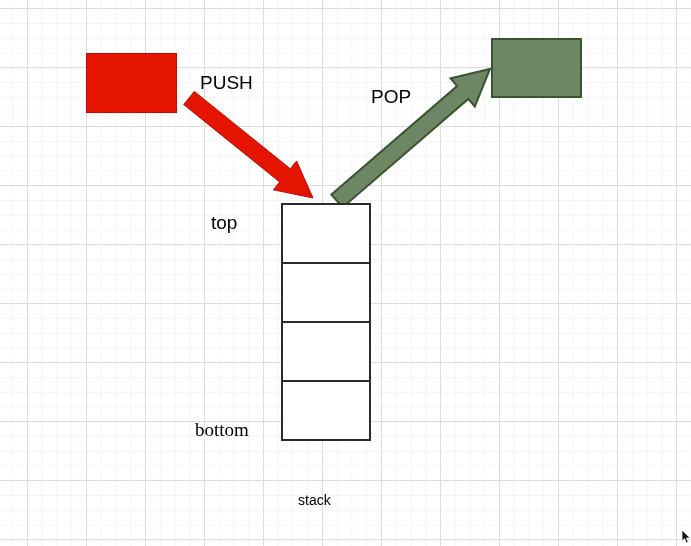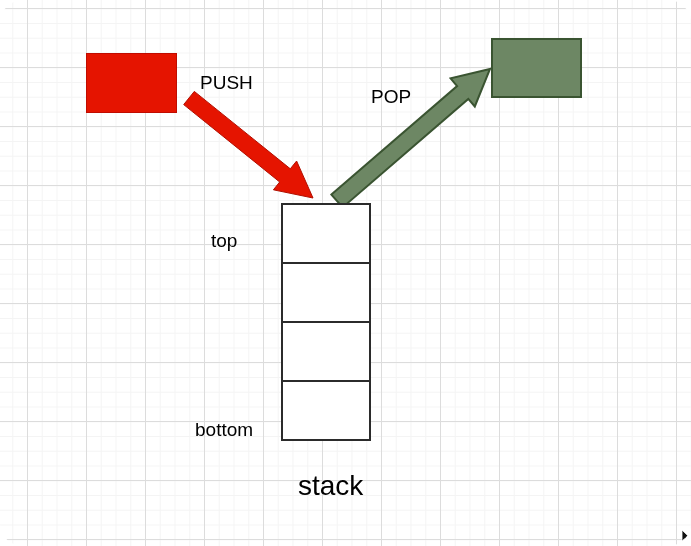--- a/index.html
+++ b/index.html
@@ -9,21 +9,20 @@
     overflow:hidden;
     font-family:"Liberation Sans",sans-serif;
     background-color:#ffffff;
     background-image:
       linear-gradient(to right, #dcdcdc 1px, transparent 1px),
       linear-gradient(to bottom, #dcdcdc 1px, transparent 1px),
       linear-gradient(to right, #f4f4f4 1px, transparent 1px),
       linear-gradient(to bottom, #f4f4f4 1px, transparent 1px);
     background-size:59px 59px, 59px 59px, 14.75px 14.75px, 14.75px 14.75px;
     background-position:27px 0px, 0px 8px, 12.25px 0px, 0px 8.25px;
-    border-radius:23px;
   }
   .block{position:absolute;box-sizing:border-box;}
   .push-block{
     left:86px;top:53px;width:91px;height:60px;
     background:#e51400;border:1px solid #c00c00;
   }
   .pop-block{
     left:491px;top:38px;width:91px;height:60px;
     background:#6d8764;border:2px solid #3a5431;
   }
@@ -33,23 +32,23 @@
     box-sizing:border-box;width:90px;height:61px;
     background:#ffffff;border:2px solid #2b2b2b;margin-top:-2px;
   }
   .cell:first-child{margin-top:0;}
   .lbl{
     position:absolute;color:#000;font-size:19px;line-height:1.15;
     white-space:nowrap;
   }
   .lbl-push{left:200px;top:72px;}
   .lbl-pop{left:371px;top:86px;text-align:right;}
-  .lbl-top{left:211px;top:230px;}
-  .lbl-bottom{left:195px;top:419px;}
-  .lbl-stack{left:298px;top:470px;font-size:28px;}
+  .lbl-top{left:211px;top:212px;}
+  .lbl-bottom{left:195px;top:419px;font-family:Liberation Serif, serif;}
+  .lbl-stack{left:298px;top:492px;font-size:14px;}
   .watermark{
     position:absolute;right:13px;top:519px;
     color:#bdbdbd;font-size:14px;letter-spacing:0.5px;white-space:nowrap;
   }
   .cursor{position:absolute;left:681px;top:530px;}
 </style>
 </head>
 <body>
 
 <div class="canvas">

